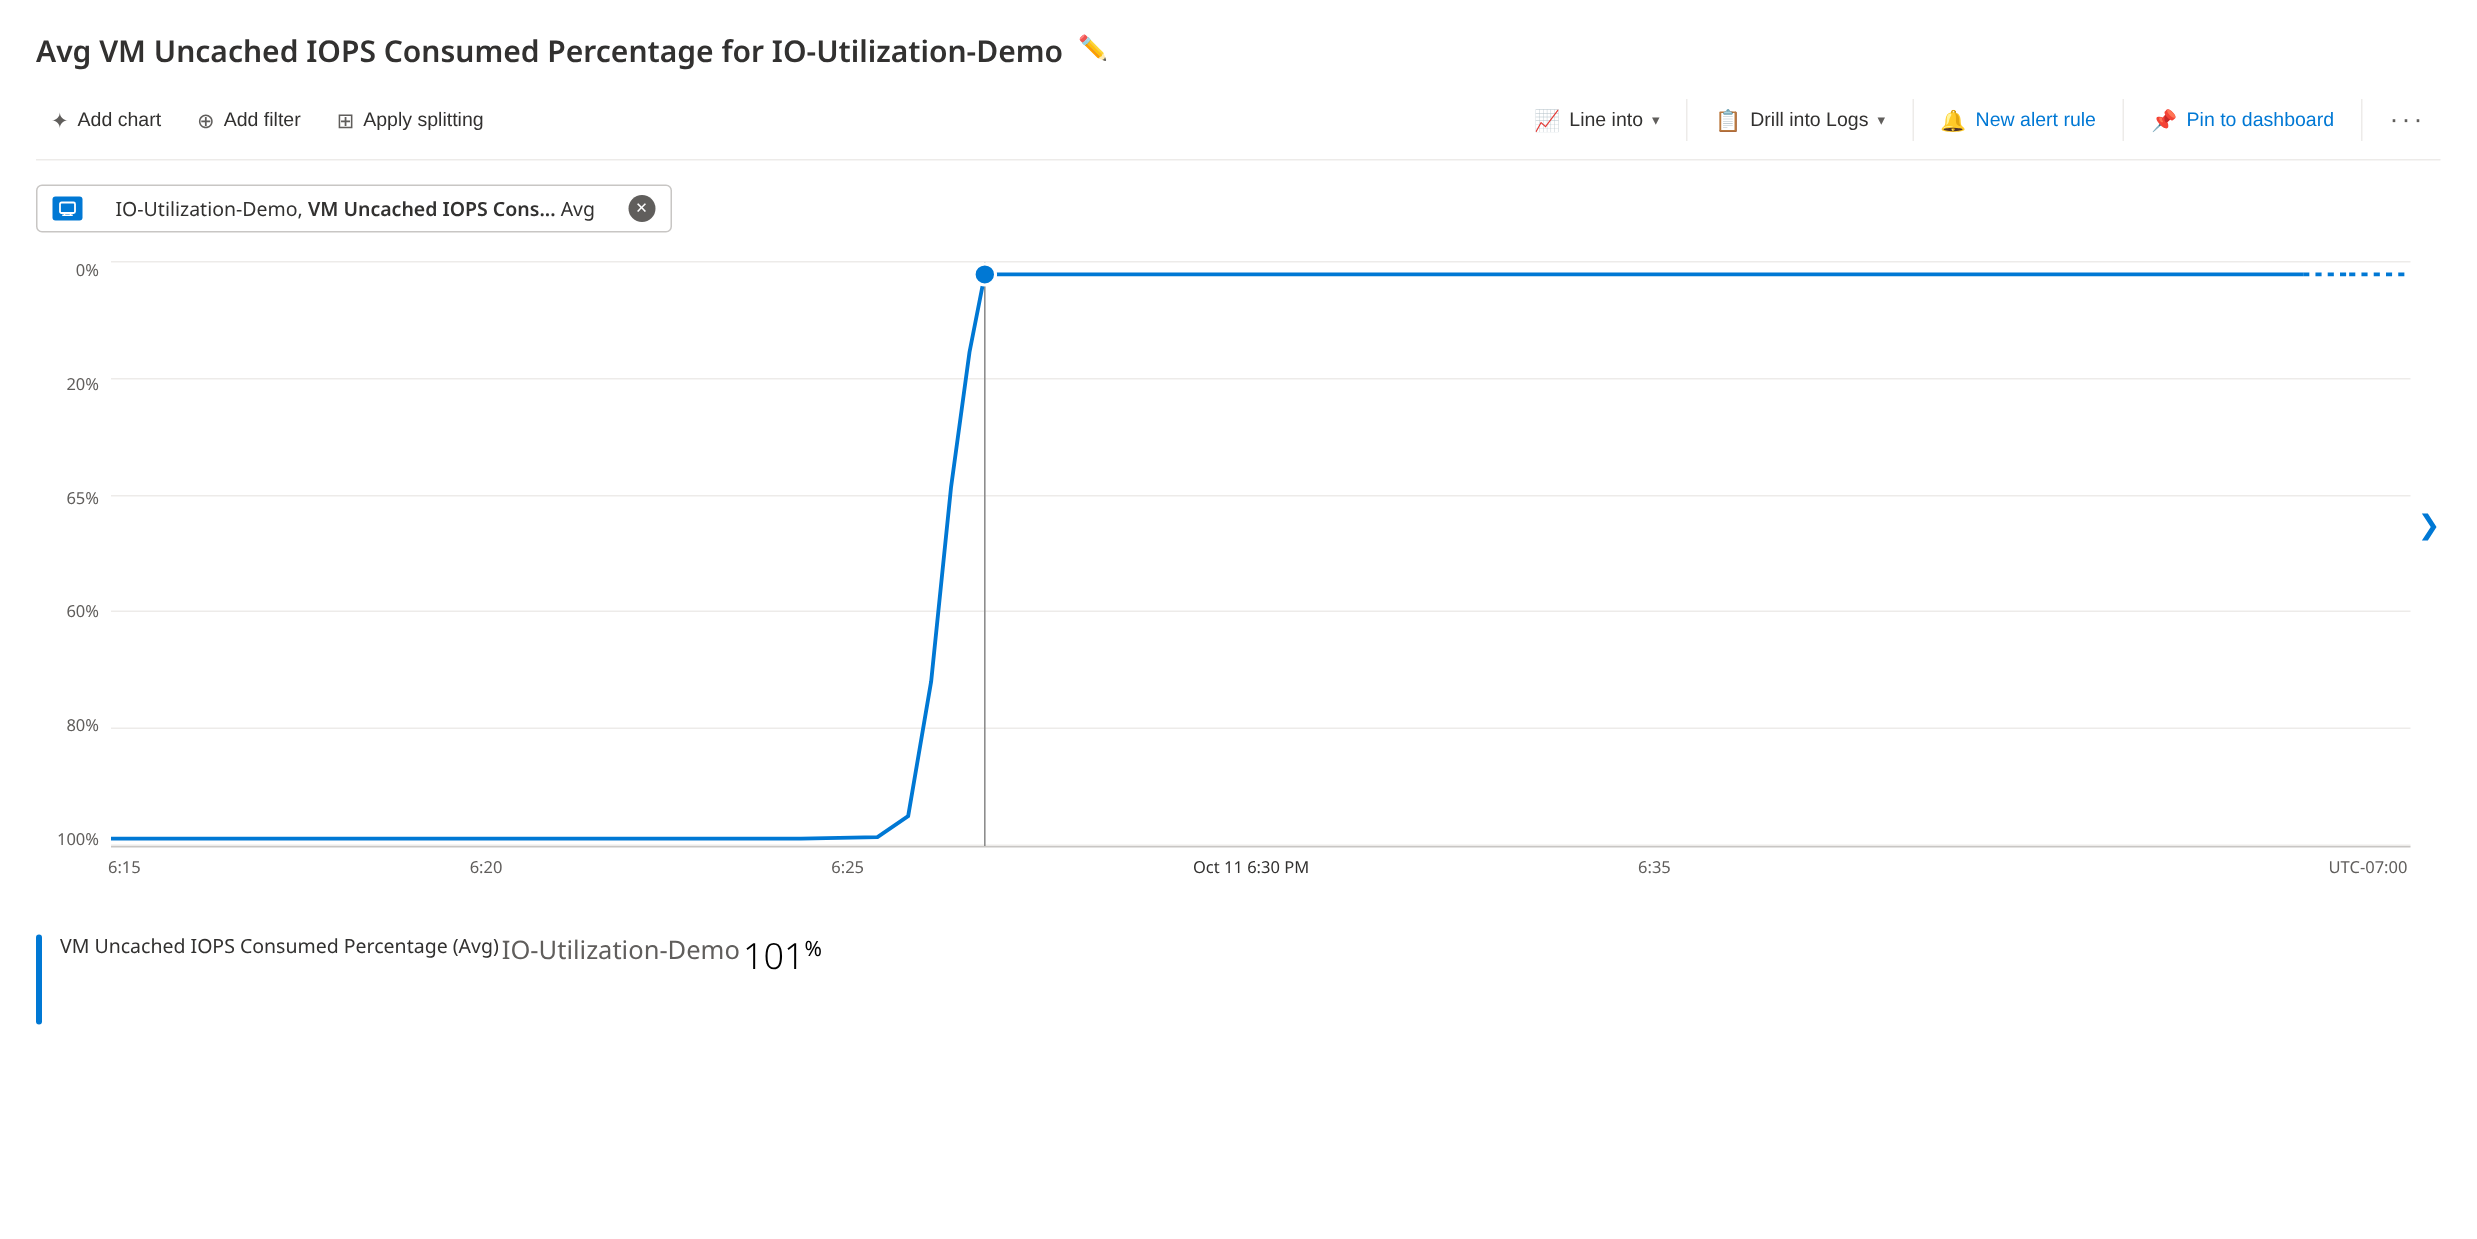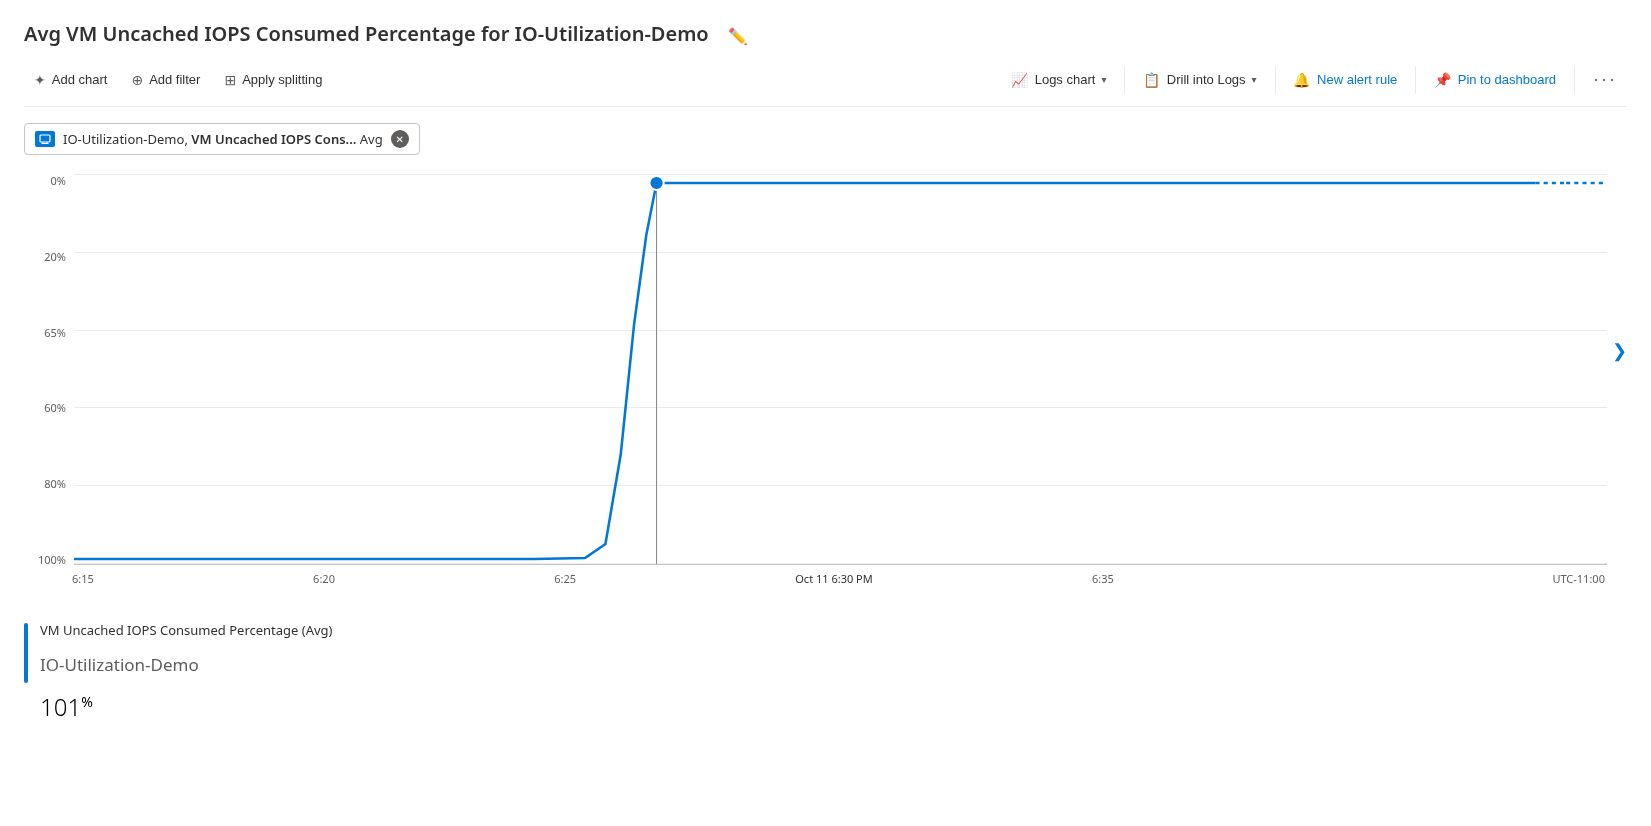--- a/index.html
+++ b/index.html
@@ -1,44 +1,44 @@
 <!DOCTYPE html>
 <html><head>
   <meta charset="utf-8">
   <style>
     * { box-sizing: border-box; margin: 0; padding: 0; }
     body { font-family: 'Segoe UI', system-ui, sans-serif; background: #fff; color: #323130; font-size: 14px; }
     .container { padding: 20px 24px; max-width: 1651px; }
-    .title-row { display: flex; align-items: flex-end; gap: 20px; margin-bottom: 16px; }
+    .title-row { display: flex; align-items: flex-start; gap: 10px; margin-bottom: 16px; }
     .title-text { font-size: 20px; font-weight: 600; color: #323130; }
     .edit-icon { color: #0078d4; cursor: pointer; font-size: 16px; }
     .toolbar { display: flex; align-items: center; gap: 4px; border-bottom: 1px solid #edebe9; padding-bottom: 10px; margin-bottom: 16px; flex-wrap: wrap; }
     .toolbar-btn { display: flex; align-items: center; gap: 6px; padding: 6px 10px; border: none; background: none; color: #323130; font-size: 13px; cursor: pointer; border-radius: 2px; white-space: nowrap; }
     .toolbar-btn .btn-icon { font-size: 14px; color: #605e5c; }
     .toolbar-divider { width: 1px; height: 28px; background: #edebe9; margin: 0 4px; }
     .toolbar-spacer { flex: 1; }
     .toolbar-btn.primary-action { color: #0078d4; }
     .toolbar-btn .chevron { font-size: 10px; color: #605e5c; }
-    .metric-pill { display: inline-flex; align-items: center; gap: 8px; border: 1px solid #c8c6c4; border-radius: 4px; padding: 6px 10px; margin-bottom: 20px; background: #fff; }
+    .metric-pill { display: inline-flex; align-items: center; gap: 22px; border: 1px solid #c8c6c4; border-radius: 4px; padding: 6px 10px; margin-bottom: 20px; background: #fff; }
     .metric-pill-text { font-size: 13px; color: #323130; }
     .metric-pill-text strong { font-weight: 600; }
     .metric-pill-close { width: 18px; height: 18px; border-radius: 50%; background: #605e5c; color: #fff; font-size: 10px; display: flex; align-items: center; justify-content: center; cursor: pointer; border: none; padding: 0; }
     .chart-area { position: relative; width: 100%; height: 430px; margin-bottom: 8px; }
     .chart-inner { position: relative; left: 50px; width: calc(100% - 70px); height: 390px; border-bottom: 1px solid #c8c6c4; }
     .y-axis { position: absolute; left: 0; top: 0; height: 390px; width: 48px; display: flex; flex-direction: column-reverse; justify-content: space-between; align-items: flex-end; padding-right: 6px; }
     .y-label { font-size: 11px; color: #605e5c; line-height: 1; }
     .grid-lines { position: absolute; top: 0; left: 0; width: 100%; height: 100%; }
     .grid-line { position: absolute; left: 0; right: 0; height: 1px; background: #edebe9; }
     .x-axis { position: relative; left: 48px; width: calc(100% - 70px); display: flex; justify-content: space-between; padding-top: 6px; }
     .x-label { font-size: 11px; color: #605e5c; text-align: center; }
     .x-label.highlight { font-weight: 400; color: #323130; }
     .chart-svg { position: absolute; top: 0; left: 0; width: 100%; height: 100%; overflow: visible; }
     .legend-area { display: flex; align-items: flex-start; gap: 12px; margin-top: 8px; padding-top: 8px; }
     .legend-bar { width: 4px; height: 60px; background: #0078d4; border-radius: 2px; flex-shrink: 0; margin-top: 2px; }
-    .legend-text { display: flex; flex-direction: column; gap: 14px; }
+    .legend-text { display: flex; gap: 2px; }
     .legend-title { font-size: 13px; color: #323130; }
     .legend-subtitle { font-size: 17px; color: #605e5c; }
     .legend-value { font-size: 24px; font-weight: 300; color: #000000; }
     .legend-value sup { font-size: 14px; font-weight: 400; }
     .right-arrow { position: absolute; right: 0; top: 50%; transform: translateY(-50%); color: #0078d4; font-size: 18px; cursor: pointer; }
     .more-btn { font-size: 18px; color: #605e5c; letter-spacing: 2px; }
   </style>
 </head>
 <body>
 
@@ -61,21 +61,21 @@
     </button>
     <button class="toolbar-btn">
       <span class="btn-icon">⊞</span>
       <span>Apply splitting</span>
     </button>
 
     <div class="toolbar-spacer"></div>
 
     <button class="toolbar-btn">
       <span class="btn-icon">📈</span>
-      <span>Logs chart</span>
+      <span>Line into</span>
       <span class="chevron">▾</span>
     </button>
 
     <div class="toolbar-divider"></div>
 
     <button class="toolbar-btn">
       <span class="btn-icon">📋</span>
       <span>Drill into Logs</span>
       <span class="chevron">▾</span>
     </button>
@@ -155,21 +155,21 @@
       <div class="right-arrow" style="right:-20px; top:45%;">❯</div>
     </div>
 
     <div class="x-axis">
       <span class="x-label">6:15</span>
       <span class="x-label">6:20</span>
       <span class="x-label">6:25</span>
       <span class="x-label highlight">Oct 11 6:30 PM</span>
       <span class="x-label">6:35</span>
       <span class="x-label"></span>
-      <span class="x-label">UTC-11:00</span>
+      <span class="x-label">UTC-07:00</span>
     </div>
   </div>
 
   
   <div class="legend-area">
     <div class="legend-bar"></div>
     <div class="legend-text">
       <span class="legend-title">VM Uncached IOPS Consumed Percentage (Avg)</span>
       <span class="legend-subtitle">IO-Utilization-Demo</span>
       <span class="legend-value">

